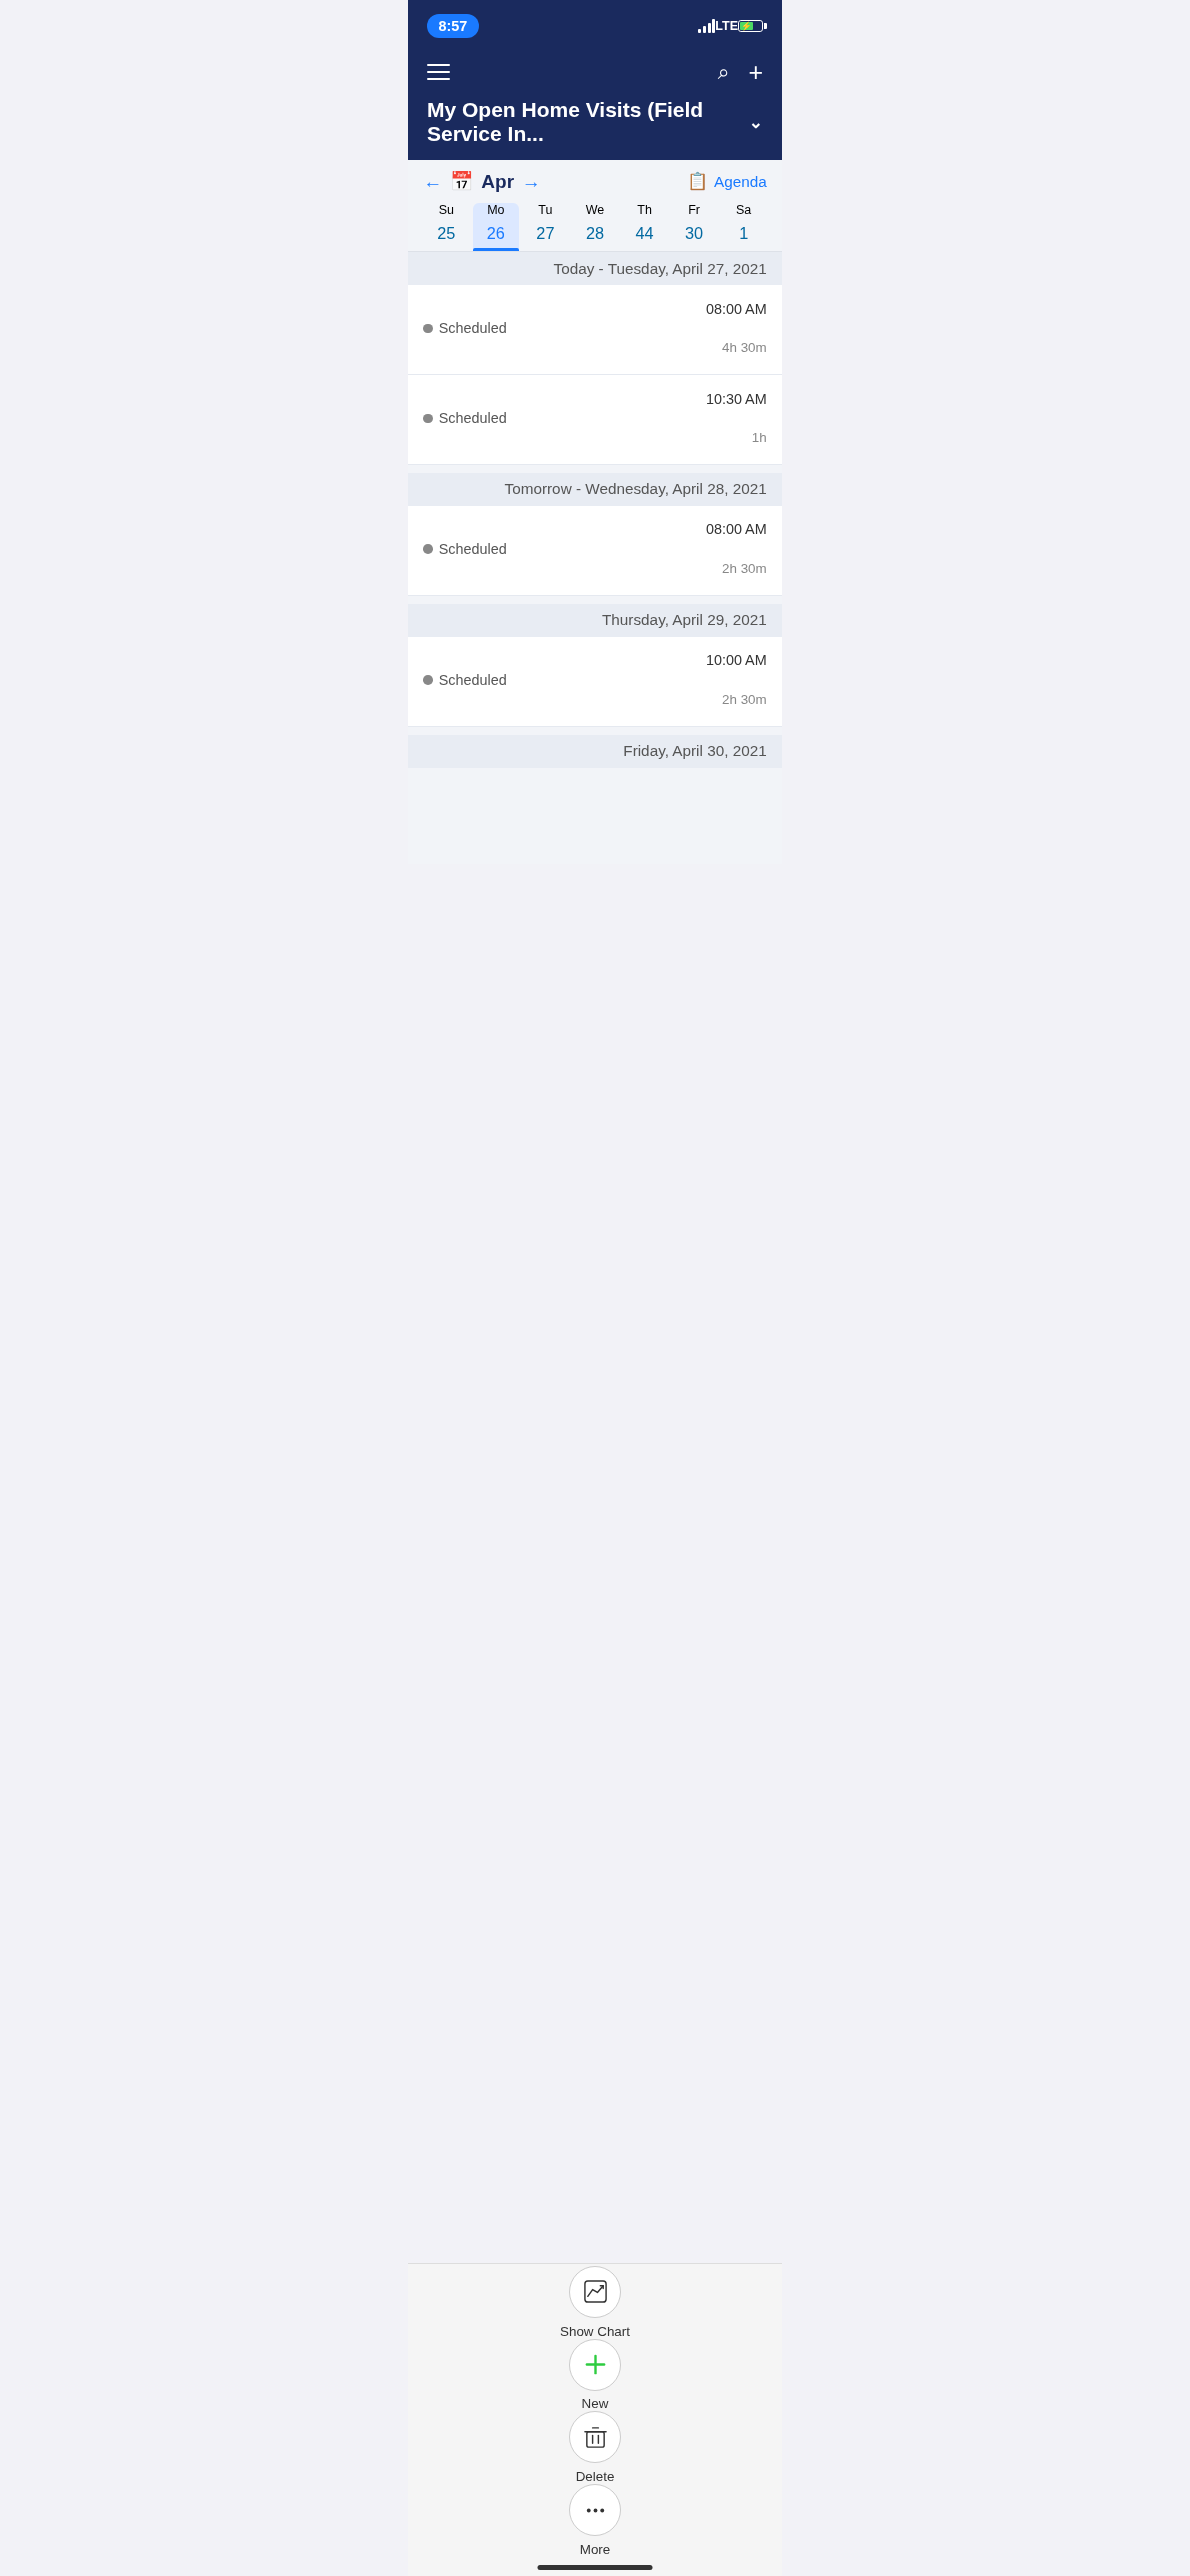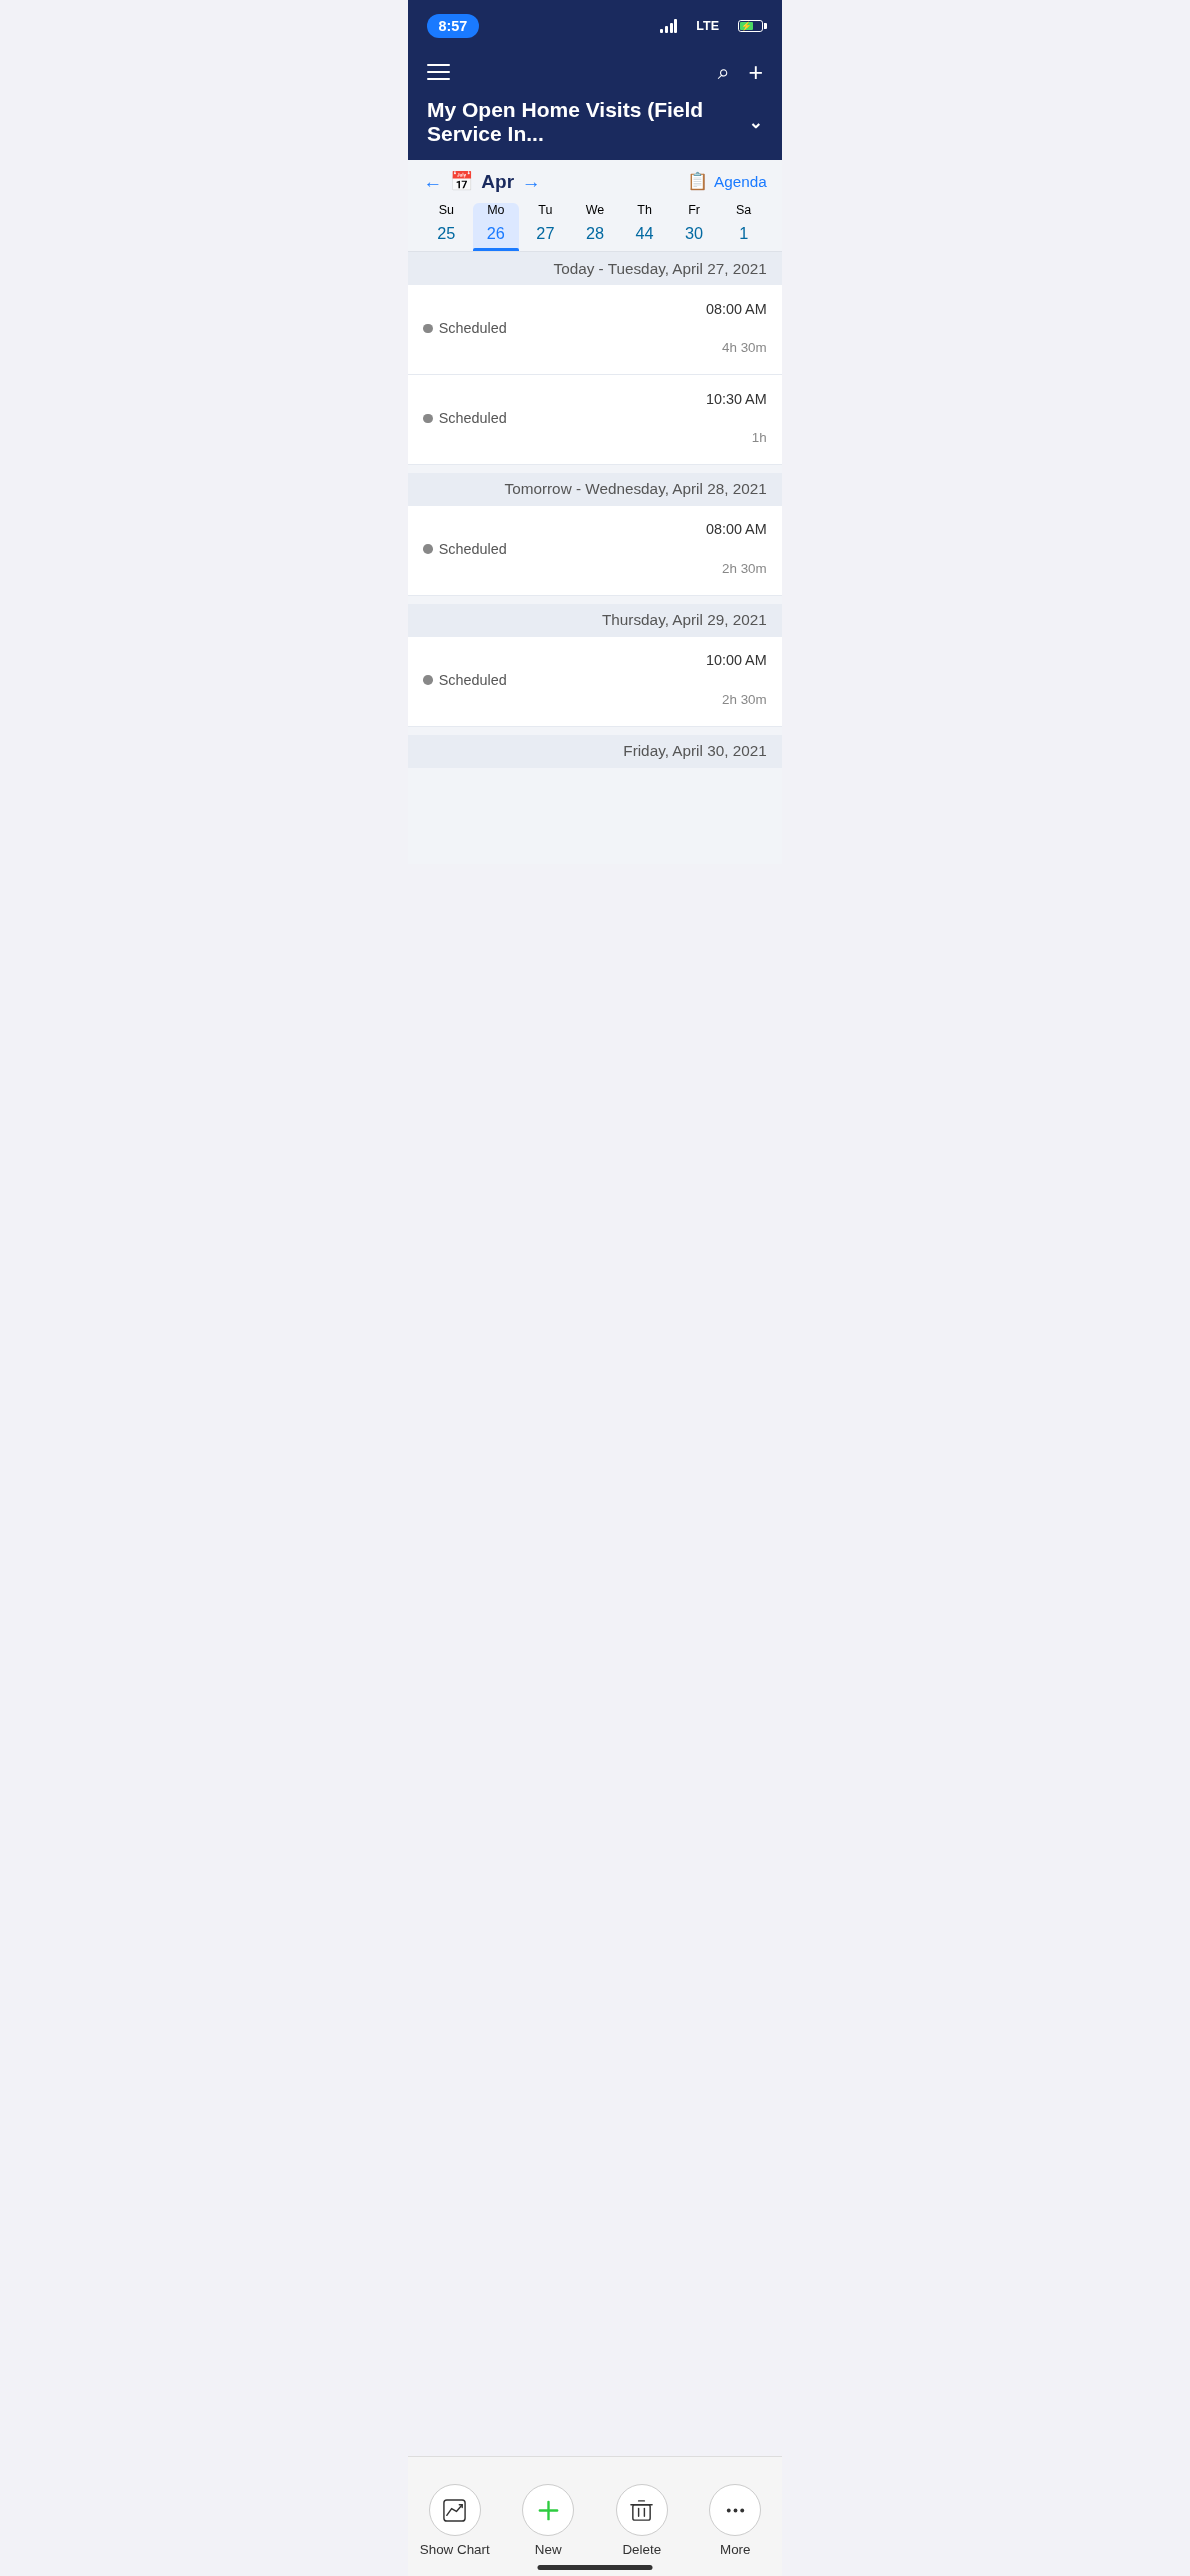--- a/index.html
+++ b/index.html
@@ -30,21 +30,21 @@
       color: white;
       font-weight: 700;
       font-size: 14.4px;
       padding: 3.8px 11.5px;
       border-radius: 19px;
     }
 
     .status-icons {
       display: flex;
       align-items: center;
-      gap: 19px;
+      gap: 0;
       color: white;
       font-size: 12.5px;
     }
 
     .signal-bars {
       display: flex;
       align-items: flex-end;
       gap: 1.9px;
       height: 13.4px;
     }
@@ -315,21 +315,22 @@
       position: fixed;
       bottom: 0;
       left: 50%;
       transform: translateX(-50%);
       width: 374px;
       background: #f5f5f5;
       border-top: 1px solid #ddd;
       display: flex;
       justify-content: space-around;
       align-items: center;
-      padding: 27px 0 19px 0;
+      padding: 2px 0 19px 0;
+      flex-direction: column;
     }
 
     .toolbar-btn {
       display: flex;
       flex-direction: column;
       align-items: center;
       gap: 5.8px;
       cursor: pointer;
       min-width: 77px;
     }

